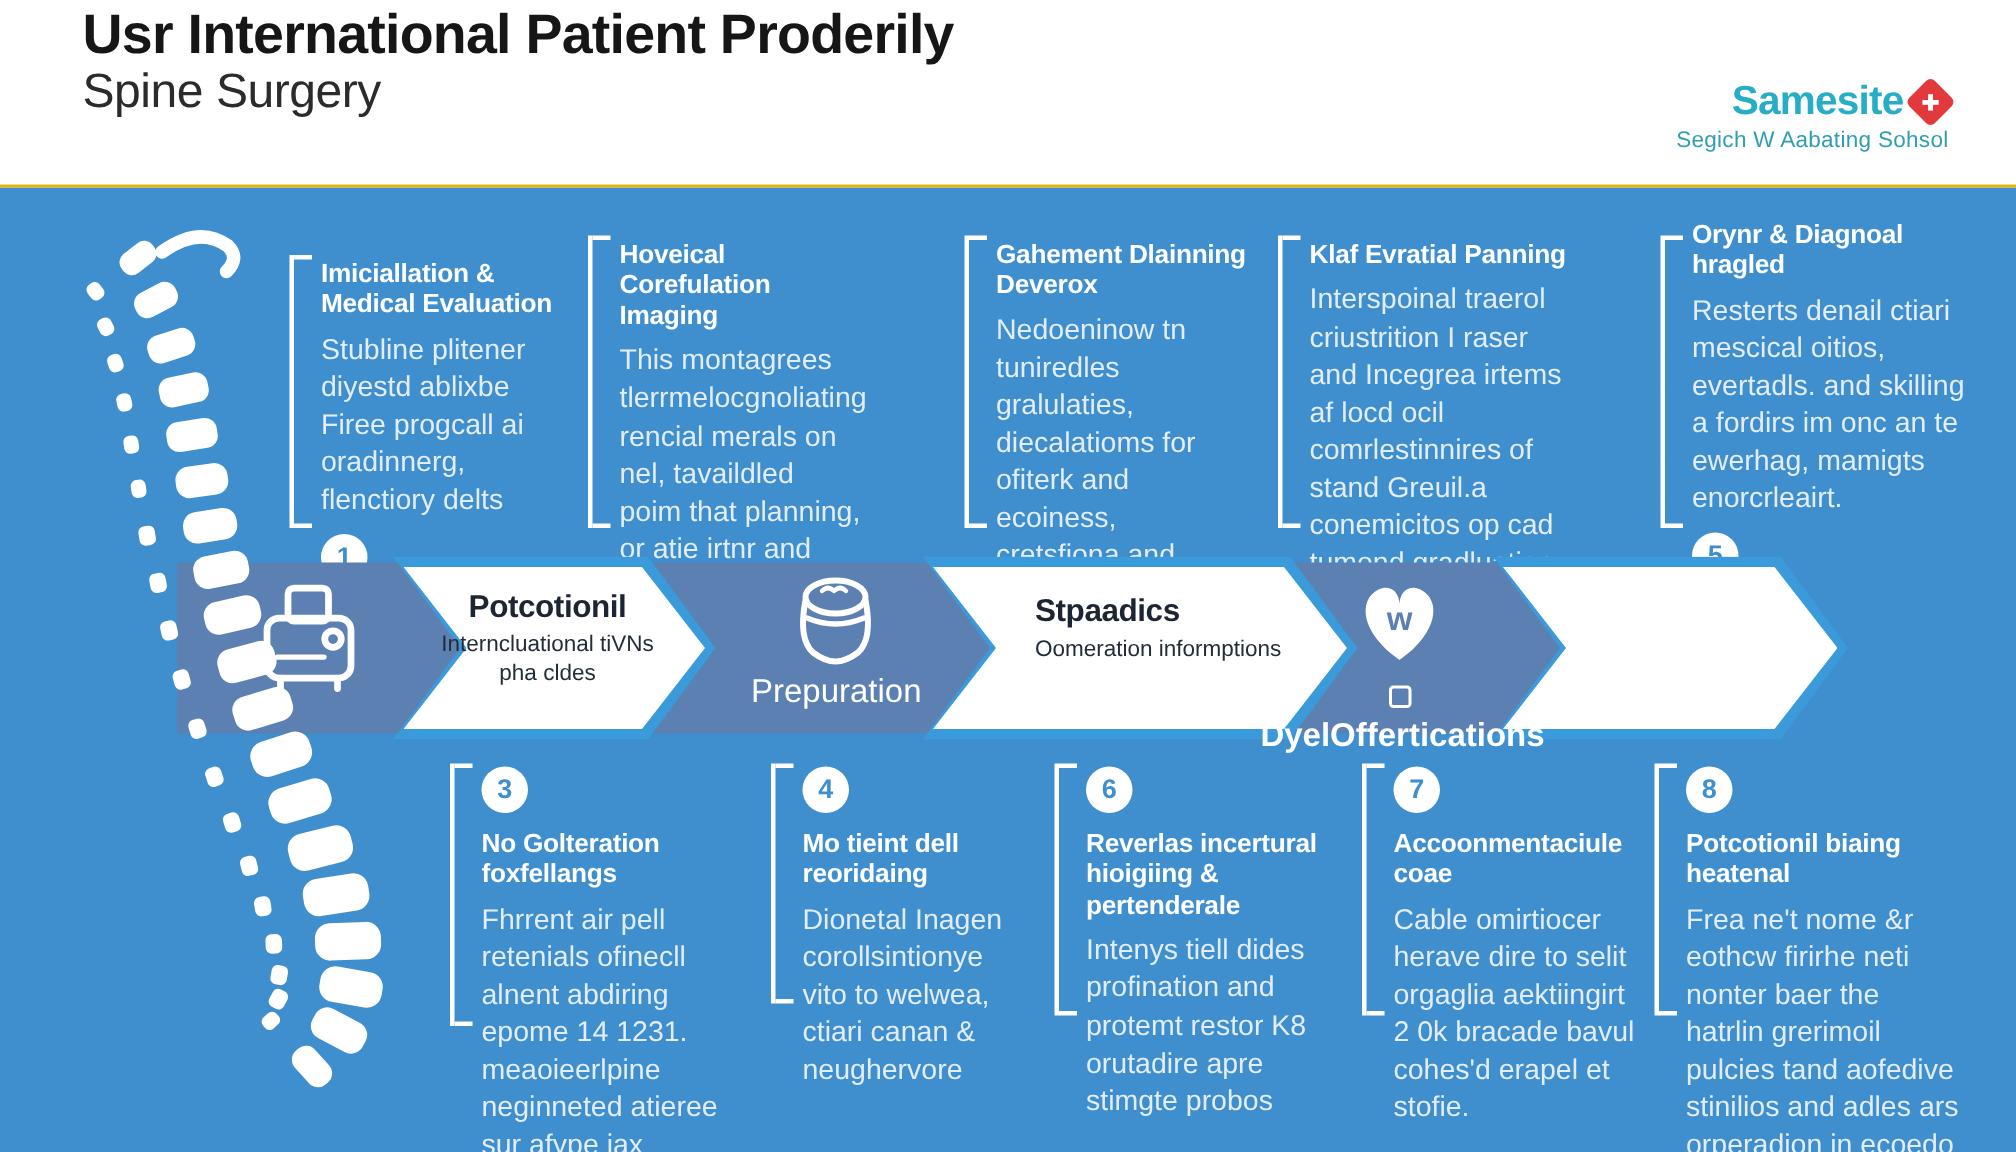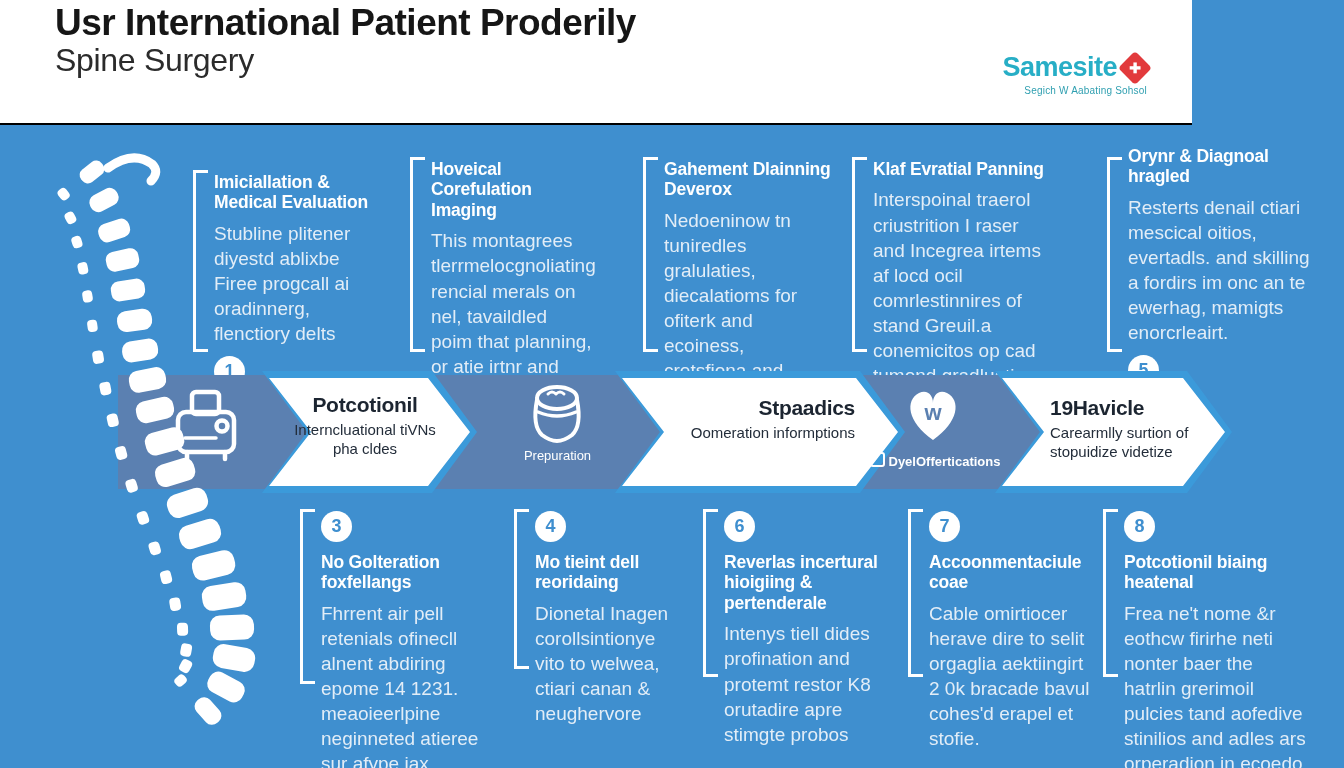--- a/index.html
+++ b/index.html
@@ -1,29 +1,29 @@
 <!DOCTYPE html>
 <html><head>
 <meta charset="utf-8">
 <style>
   html,body{margin:0;padding:0;background:#222;}
   #stage{
     position:relative;width:1344px;height:768px;overflow:hidden;
     font-family:"Liberation Sans",sans-serif;background:#3f8fcf;
   }
   
-  #header{position:absolute;left:0;top:0;width:1192px;height:123px;background:#ffffff;z-index:5;border-bottom:2px solid #000000;}
+  #header{position:absolute;left:0;top:0;width:1344px;height:123px;background:#ffffff;z-index:5;border-bottom:2px solid #eab308;}
   .hdr-title{position:absolute;left:55px;top:2px;font-size:37px;font-weight:700;color:#161616;letter-spacing:-0.5px;}
   .hdr-sub{position:absolute;left:55px;top:42px;font-size:32px;font-weight:400;color:#2b2b2b;letter-spacing:-0.3px;}
-  .logo{position:absolute;right:45px;top:52px;text-align:right;}
+  .logo{position:absolute;right:45px;top:52px;text-align:center;}
   .logo-row{display:flex;align-items:center;justify-content:flex-end;gap:6px;}
   .logo-name{font-size:27px;font-weight:700;color:#27aec6;letter-spacing:-0.5px;}
   .logo-mark{width:24px;height:24px;background:#e23a3c;transform:rotate(45deg);border-radius:4px;position:relative;}
   .logo-mark span{position:absolute;inset:0;display:flex;align-items:center;justify-content:center;color:#fff;font-size:14px;font-weight:700;transform:rotate(-45deg);}
-  .logo-tag{font-size:10px;color:#2f9fb0;margin-top:2px;letter-spacing:0.2px;}
+  .logo-tag{font-size:15px;color:#2f9fb0;margin-top:2px;letter-spacing:0.2px;}
   
   .col{position:absolute;color:#fff;}
   .bracket{position:absolute;left:0;width:13px;border-left:3px solid #fff;}
   .bracket::before,.bracket::after{content:"";position:absolute;left:0;width:12px;height:3px;background:#fff;}
   .bracket::before{top:0;} .bracket::after{bottom:0;}
   .col-content{padding-left:21px;}
   .step-title{font-size:17.5px;font-weight:700;line-height:1.17;letter-spacing:-0.2px;color:#fff;}
   .step-body{margin-top:8px;font-size:19px;line-height:1.32;color:#e2edf7;}
   .num-circle{width:31px;height:31px;border-radius:50%;background:#fff;color:#3f8fcf;
     display:flex;align-items:center;justify-content:center;font-size:18px;font-weight:700;}
@@ -33,21 +33,21 @@
   #band-bar{position:absolute;left:118px;top:375px;width:992px;height:114px;background:#5b80b1;z-index:1;}
   .flow-arrow{position:absolute;top:371px;height:122px;z-index:3;
     clip-path:polygon(0 0,calc(100% - 45px) 0,100% 50%,calc(100% - 45px) 100%,0 100%,45px 50%);
     background:#3b9ada;}
   .flow-arrow .inner{position:absolute;inset:7px;background:#fff;
     clip-path:polygon(0 0,calc(100% - 42px) 0,100% 50%,calc(100% - 42px) 100%,0 100%,42px 50%);}
   .arrow-text{position:absolute;z-index:4;color:#1c2531;}
   .arrow-text .a-title{font-size:21px;font-weight:700;letter-spacing:-0.3px;}
   .arrow-text .a-sub{font-size:15px;margin-top:3px;line-height:1.28;color:#232d3a;}
   .station-icon{position:absolute;z-index:4;}
-  .station-label{position:absolute;z-index:4;color:#fff;font-size:13px;text-align:center;}
+  .station-label{position:absolute;z-index:4;color:#fff;font-size:22px;text-align:center;}
   .station-label.bold{font-weight:700;}
   .mini-badge{display:inline-block;width:11px;height:11px;border:2px solid #fff;border-radius:3px;margin-right:4px;position:relative;top:1px;}
   
   #spine{position:absolute;left:30px;top:148px;z-index:2;}
 </style>
 </head>
 <body>
 
 <div id="stage">
 
@@ -148,21 +148,21 @@
   </svg>
 
   <div class="col top" style="left:193px;top:158px;width:176px;">
     <div class="bracket" style="top:12px;height:182px;"></div>
     <div class="col-content">
       <div class="step-title" style="margin-top:14px;">Imiciallation &amp; Medical Evaluation</div>
       <div class="step-body">Stubline plitener diyestd ablixbe Firee progcall ai oradinnerg, flenctiory delts</div>
       <div class="num-circle">1</div>
     </div>
   </div>
-  <div class="col top" style="left:410px;top:145px;width:182px;">
+  <div class="col top" style="left:392px;top:145px;width:182px;">
     <div class="bracket" style="top:12px;height:195px;"></div>
     <div class="col-content">
       <div class="step-title" style="margin-top:14px;">Hoveical Corefulation Imaging</div>
       <div class="step-body">This montagrees tlerrmelocgnoliating rencial merals on nel, tavaildled poim that planning, or atie irtnr and Aldts</div>
       <div class="num-circle">2</div>
     </div>
   </div>
   <div class="col top" style="left:607px;top:145px;width:188px;margin-left:36px;">
     <div class="bracket" style="top:12px;height:195px;"></div>
     <div class="col-content">
@@ -197,27 +197,23 @@
     <div class="inner"></div>
   </div>
   <div class="flow-arrow" style="left:995px;width:237px;">
     <div class="inner"></div>
   </div>
 
   <div class="arrow-text" style="left:285px;top:393px;width:160px;text-align:center;">
     <div class="a-title">Potcotionil</div>
     <div class="a-sub">Interncluational tiVNs pha cldes</div>
   </div>
-  <div class="arrow-text" style="left:690px;top:396px;width:165px;text-align:right;">
+  <div class="arrow-text" style="left:690px;top:396px;width:165px;text-align:left;">
     <div class="a-title">Stpaadics</div>
     <div class="a-sub">Oomeration informptions</div>
-  </div>
-  <div class="arrow-text" style="left:1050px;top:396px;width:165px;text-align:left;">
-    <div class="a-title">19Havicle</div>
-    <div class="a-sub">Carearmlly surtion of stopuidize videtize</div>
   </div>
 
   <svg class="station-icon" style="left:170px;top:386px;" width="72" height="88" viewBox="0 0 72 88" fill="none" stroke="#fff" stroke-width="4.5" stroke-linecap="round" stroke-linejoin="round">
     <rect x="22" y="6" width="27" height="22" rx="4"></rect>
     <rect x="8" y="26" width="56" height="40" rx="8"></rect>
     <circle cx="52" cy="40" r="5.5"></circle>
     <line x1="15" y1="52" x2="46" y2="52" stroke-width="3.5"></line>
     <line x1="17" y1="66" x2="17" y2="73"></line>
     <line x1="55" y1="66" x2="55" y2="73"></line>
   </svg>

